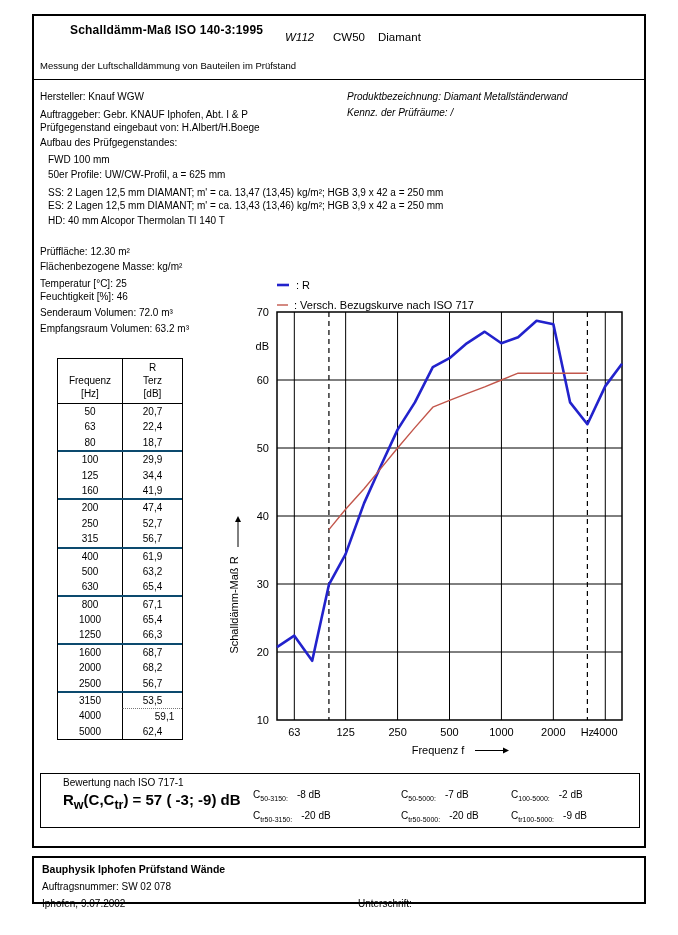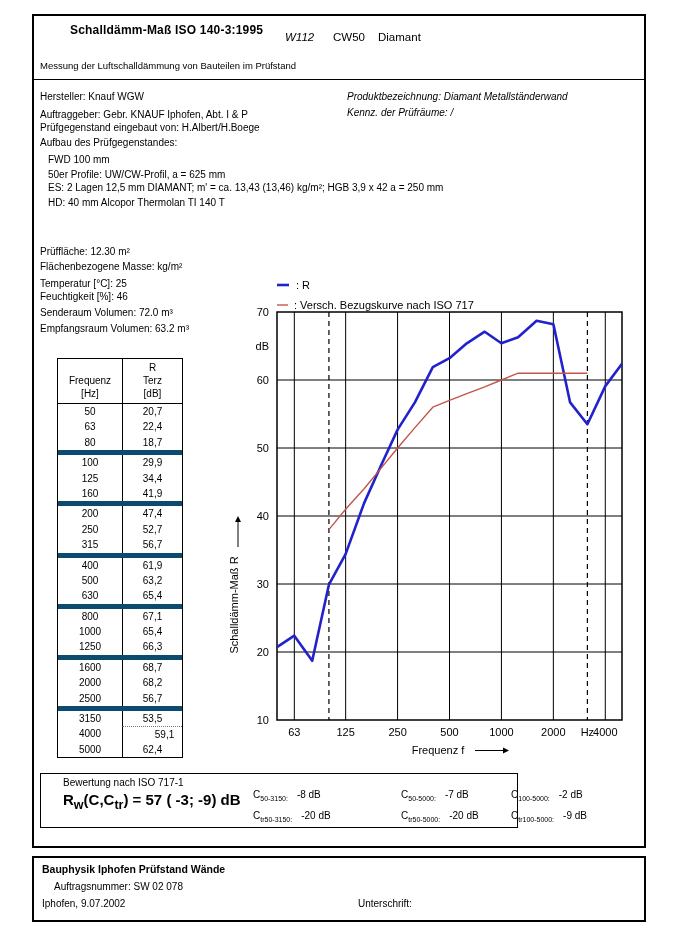--- a/index.html
+++ b/index.html
@@ -13,21 +13,21 @@
   .line{line-height:13px;white-space:nowrap;}
   .indent{padding-left:8px;}
   
   .mtable{position:absolute;left:57px;top:358px;width:126px;border:1.5px solid #000;box-sizing:border-box;background:#fff;}
   .mrow{display:flex;}
   .mcell{width:64px;text-align:center;box-sizing:border-box;}
   .mcell2{flex:1;text-align:center;border-left:1px solid #000;box-sizing:border-box;}
   .mhead .mcell,.mhead .mcell2{line-height:13px;padding-top:2px;padding-bottom:3px;}
   .mhead{border-bottom:1.5px solid #000;}
   .drow .mcell,.drow .mcell2{line-height:15.4px;height:15.4px;font-size:10px;}
-  .gsep{border-top:5px solid #0c4a6e;}
+  .gsep{border-top:2px solid #0c4a6e;}
   .dotted{border-top:1.5px dotted #777;padding-left:24px;}
   
   .bew-head{position:absolute;left:22px;top:3px;}
   .bew-rw{position:absolute;left:22px;top:17px;font-weight:bold;font-size:15px;white-space:nowrap;}
   .centry{position:absolute;white-space:nowrap;}
   .centry sub{font-size:7px;}
   .cval{margin-left:9px;}
   .bew-note{position:absolute;left:7px;top:40px;white-space:nowrap;}
   sub{line-height:0;}
   svg text{font-size:11px;fill:#000;}
@@ -45,20 +45,21 @@
 <span class="tag" style="left:378px;">Diamant</span>
 <div class="abs subtitle" style="left:40px;top:60px;">Messung der Luftschalldämmung von Bauteilen im Prüfstand</div>
 
 <div class="abs" style="left:40px;top:90px;width:300px;" id="info-left">
     <div class="line" style="margin-top: 0px;">Hersteller: Knauf WGW</div>
     <div class="line" style="margin-top: 5px;">Auftraggeber: Gebr. KNAUF Iphofen, Abt. I &amp; P</div>
     <div class="line" style="margin-top: 0px;">Prüfgegenstand eingebaut von: H.Albert/H.Boege</div>
     <div class="line" style="margin-top: 2px;">Aufbau des Prüfgegenstandes:</div>
     <div class="line indent" style="margin-top: 4px;">FWD 100 mm</div>
     <div class="line indent" style="margin-top: 2px;">50er Profile: UW/CW-Profil, a = 625 mm</div>
+    <div class="line indent" style="margin-top: 5px;">SS: 2 Lagen 12,5 mm DIAMANT; m' = ca. 13,47 (13,45) kg/m²; HGB 3,9 x 42 a = 250 mm</div>
     <div class="line indent" style="margin-top: 0px;">ES: 2 Lagen 12,5 mm DIAMANT; m' = ca. 13,43 (13,46) kg/m²; HGB 3,9 x 42 a = 250 mm</div>
     <div class="line indent" style="margin-top: 2px;">HD: 40 mm Alcopor Thermolan TI 140 T</div>
   </div>
 <div class="abs" style="left:347px;top:90px;width:280px;font-style:italic;" id="info-right">
     <div class="line" style="margin-top: 0px;">Produktbezeichnung: Diamant Metallständerwand</div>
     <div class="line" style="margin-top: 3px;">Kennz. der Prüfräume:  /</div>
   </div>
 <div class="abs" style="left:40px;top:245px;width:220px;" id="conditions">
     <div class="line" style="margin-top: 0px;">Prüffläche: 12.30 m²</div>
     <div class="line" style="margin-top: 2px;">Flächenbezogene Masse:  kg/m²</div>
@@ -206,31 +207,31 @@
     <polygon points="278,472.5 284,475.5 278,478.5" fill="#000"></polygon>
     <text x="13" y="330" text-anchor="middle" transform="rotate(-90 13 330)">Schalldämm-Maß R</text>
     <line x1="13" y1="272" x2="13" y2="246" stroke="#000" stroke-width="1"></line>
     <polygon points="10,247 16,247 13,241" fill="#000"></polygon>
     <line x1="52" y1="10" x2="64" y2="10" stroke="#2222cc" stroke-width="2.6"></line>
     <text x="71" y="14">: R</text>
     <line x1="52" y1="30" x2="63" y2="30" stroke="#c2564b" stroke-width="1.4"></line>
     <text x="69" y="34">: Versch. Bezugskurve nach ISO 717</text>
   </svg>
 
-<div class="box-thin" style="left:40px;top:773px;width:478px;height:55px;">
+<div class="box-thin" style="left:40px;top:773px;width:600px;height:55px;">
   <div class="bew-head">Bewertung nach ISO 717-1</div>
   <div class="bew-rw"><span>R</span><sub>w</sub><span>(C,C</span><sub>tr</sub><span>) =   57 ( -3; -9) dB</span></div>
   <div id="cvals">
       <div class="centry" style="left: 212px; top: 15px;"><span>C</span><sub>50-3150:</sub><span class="cval">-8 dB</span></div>
       <div class="centry" style="left: 212px; top: 36px;"><span>C</span><sub>tr50-3150:</sub><span class="cval">-20 dB</span></div>
       <div class="centry" style="left: 360px; top: 15px;"><span>C</span><sub>50-5000:</sub><span class="cval">-7 dB</span></div>
       <div class="centry" style="left: 360px; top: 36px;"><span>C</span><sub>tr50-5000:</sub><span class="cval">-20 dB</span></div>
       <div class="centry" style="left: 470px; top: 15px;"><span>C</span><sub>100-5000:</sub><span class="cval">-2 dB</span></div>
       <div class="centry" style="left: 470px; top: 36px;"><span>C</span><sub>tr100-5000:</sub><span class="cval">-9 dB</span></div>
     </div>
 </div>
 
-<div class="box" style="left:32px;top:856px;width:614px;height:66px;">
+<div class="box" style="left:32px;top:856px;width:614px;height:48px;">
   <div class="abs" style="left:8px;top:5px;font-weight:bold;font-size:10.5px;">Bauphysik Iphofen Prüfstand Wände</div>
-  <div class="abs" style="left:20px;top:23px;">Auftragsnummer: SW 02 078</div>
+  <div class="abs" style="left:8px;top:23px;">Auftragsnummer: SW 02 078</div>
   <div class="abs" style="left:8px;top:40px;">Iphofen, 9.07.2002</div>
   <div class="abs" style="left:324px;top:40px;">Unterschrift:</div>
 </div>
 
 </body></html>

